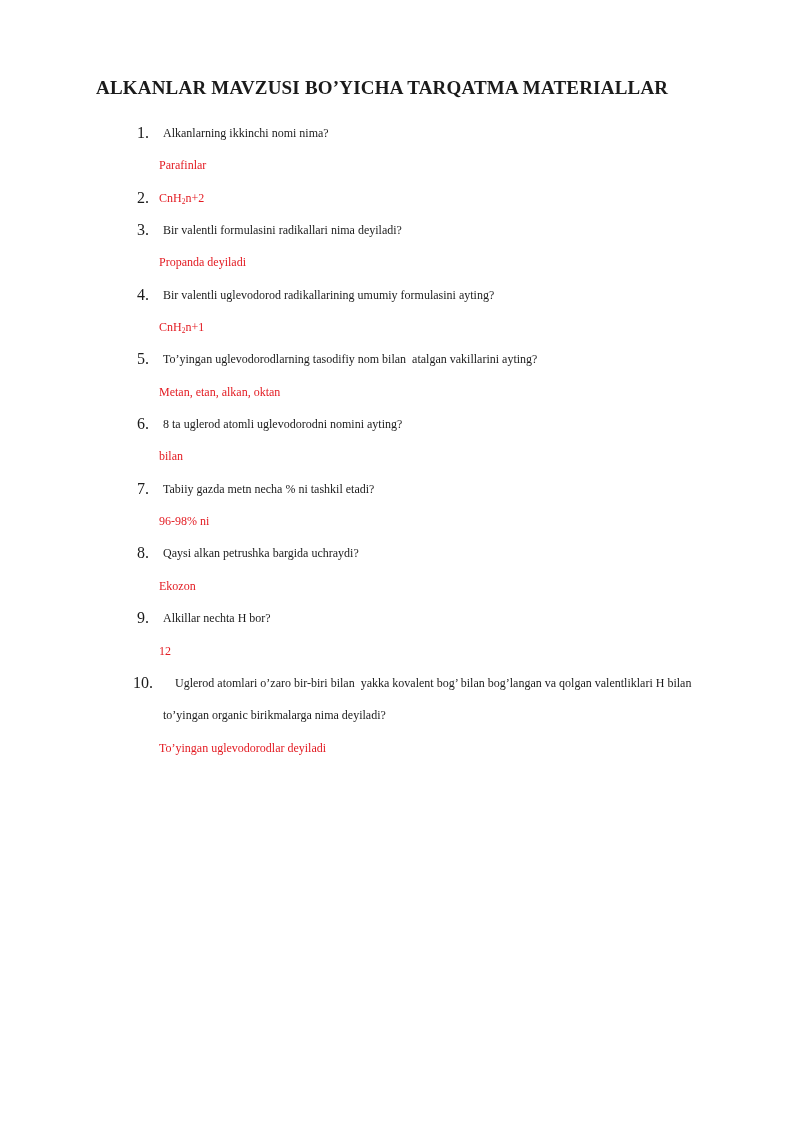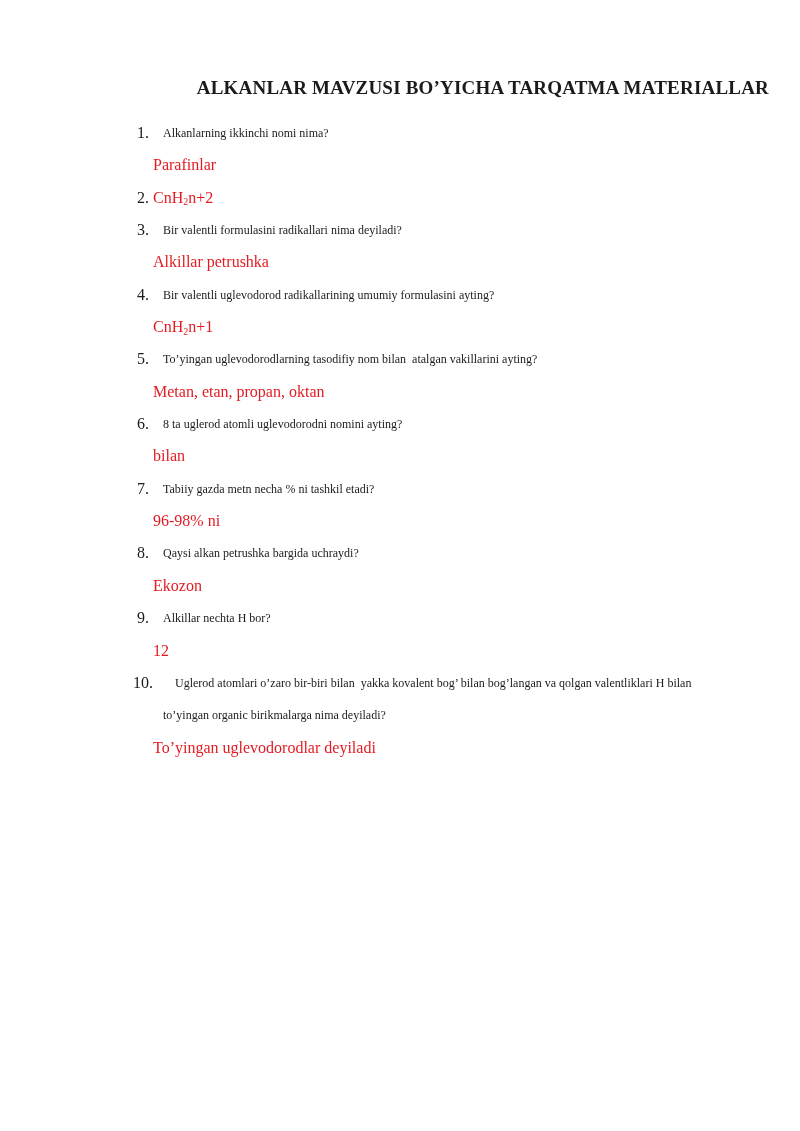--- a/index.html
+++ b/index.html
@@ -19,21 +19,21 @@
     height: 1131px;
     background: var(--page-bg);
     overflow: hidden;
   }
   .title {
     position: absolute;
     top: 76px;
     left: 96px;
     right: 31px;
     margin: 0;
-    text-align: right;
+    text-align: left;
     font-size: 19px;
     line-height: 24px;
     font-weight: bold;
     letter-spacing: 0.2px;
     color: var(--text-color);
   }
   .qa-list {
     position: absolute;
     top: 117px;
     left: 137px;
@@ -52,22 +52,22 @@
   .question {
     margin-left: 26px;
     font-size: 12px;
     line-height: 32.35px;
     white-space: pre-wrap;
     color: var(--text-color);
   }
   .item-10 .question { text-indent: 12px; }
   .item-10 .question { text-indent: 12px each-line; text-indent: 12px; }
   .answer {
-    margin-left: 16px;
-    font-size: 16px;
+    margin-left: 22px;
+    font-size: 12px;
     line-height: 32.35px;
     color: var(--answer-red);
     white-space: pre-wrap;
   }
   .answer sub {
     font-size: 0.62em;
     line-height: 0;
     vertical-align: baseline;
     position: relative;
     top: 0.28em;
@@ -89,33 +89,33 @@
     </div>
 
     <div class="item">
       <span class="num">2.</span>
       <div class="answer"><span>CnH</span><sub>2</sub><span>n+2</span></div>
     </div>
 
     <div class="item">
       <span class="num">3.</span>
       <div class="question">Bir valentli formulasini radikallari nima deyiladi?</div>
-      <div class="answer"><span>Alkillar petrushka</span><sub></sub><span></span></div>
+      <div class="answer"><span>Propanda deyiladi</span><sub></sub><span></span></div>
     </div>
 
     <div class="item">
       <span class="num">4.</span>
       <div class="question">Bir valentli uglevodorod radikallarining umumiy formulasini ayting?</div>
       <div class="answer"><span>CnH</span><sub>2</sub><span>n+1</span></div>
     </div>
 
     <div class="item">
       <span class="num">5.</span>
       <div class="question">To’yingan uglevodorodlarning tasodifiy nom bilan  atalgan vakillarini ayting?</div>
-      <div class="answer"><span>Metan, etan, propan, oktan</span><sub></sub><span></span></div>
+      <div class="answer"><span>Metan, etan, alkan, oktan</span><sub></sub><span></span></div>
     </div>
 
     <div class="item">
       <span class="num">6.</span>
       <div class="question">8 ta uglerod atomli uglevodorodni nomini ayting?</div>
       <div class="answer"><span>bilan</span><sub></sub><span></span></div>
     </div>
 
     <div class="item">
       <span class="num">7.</span>

